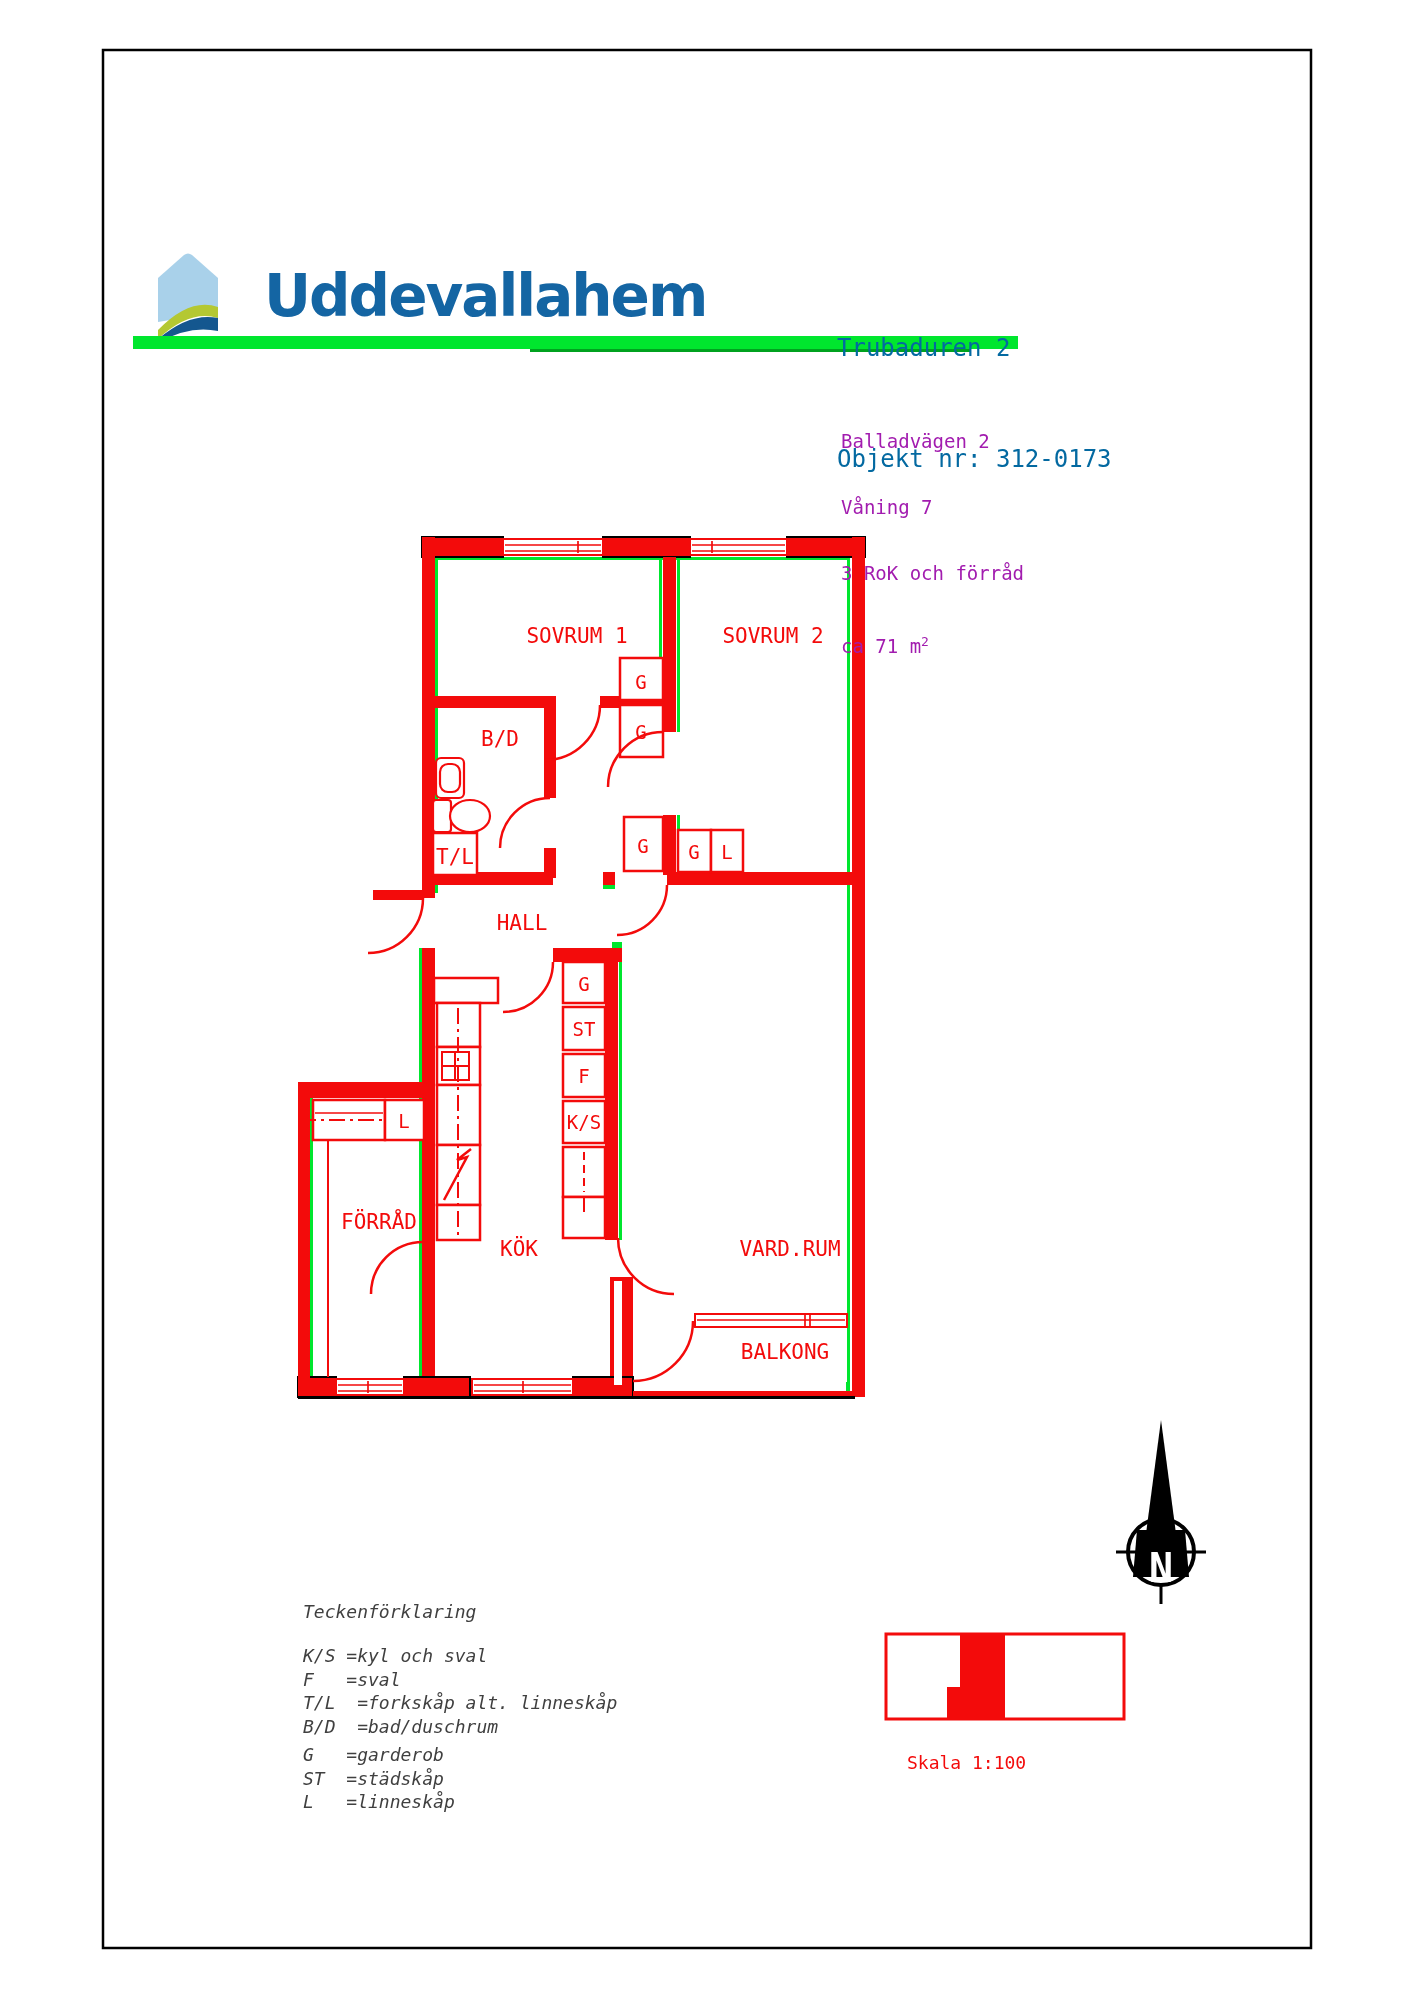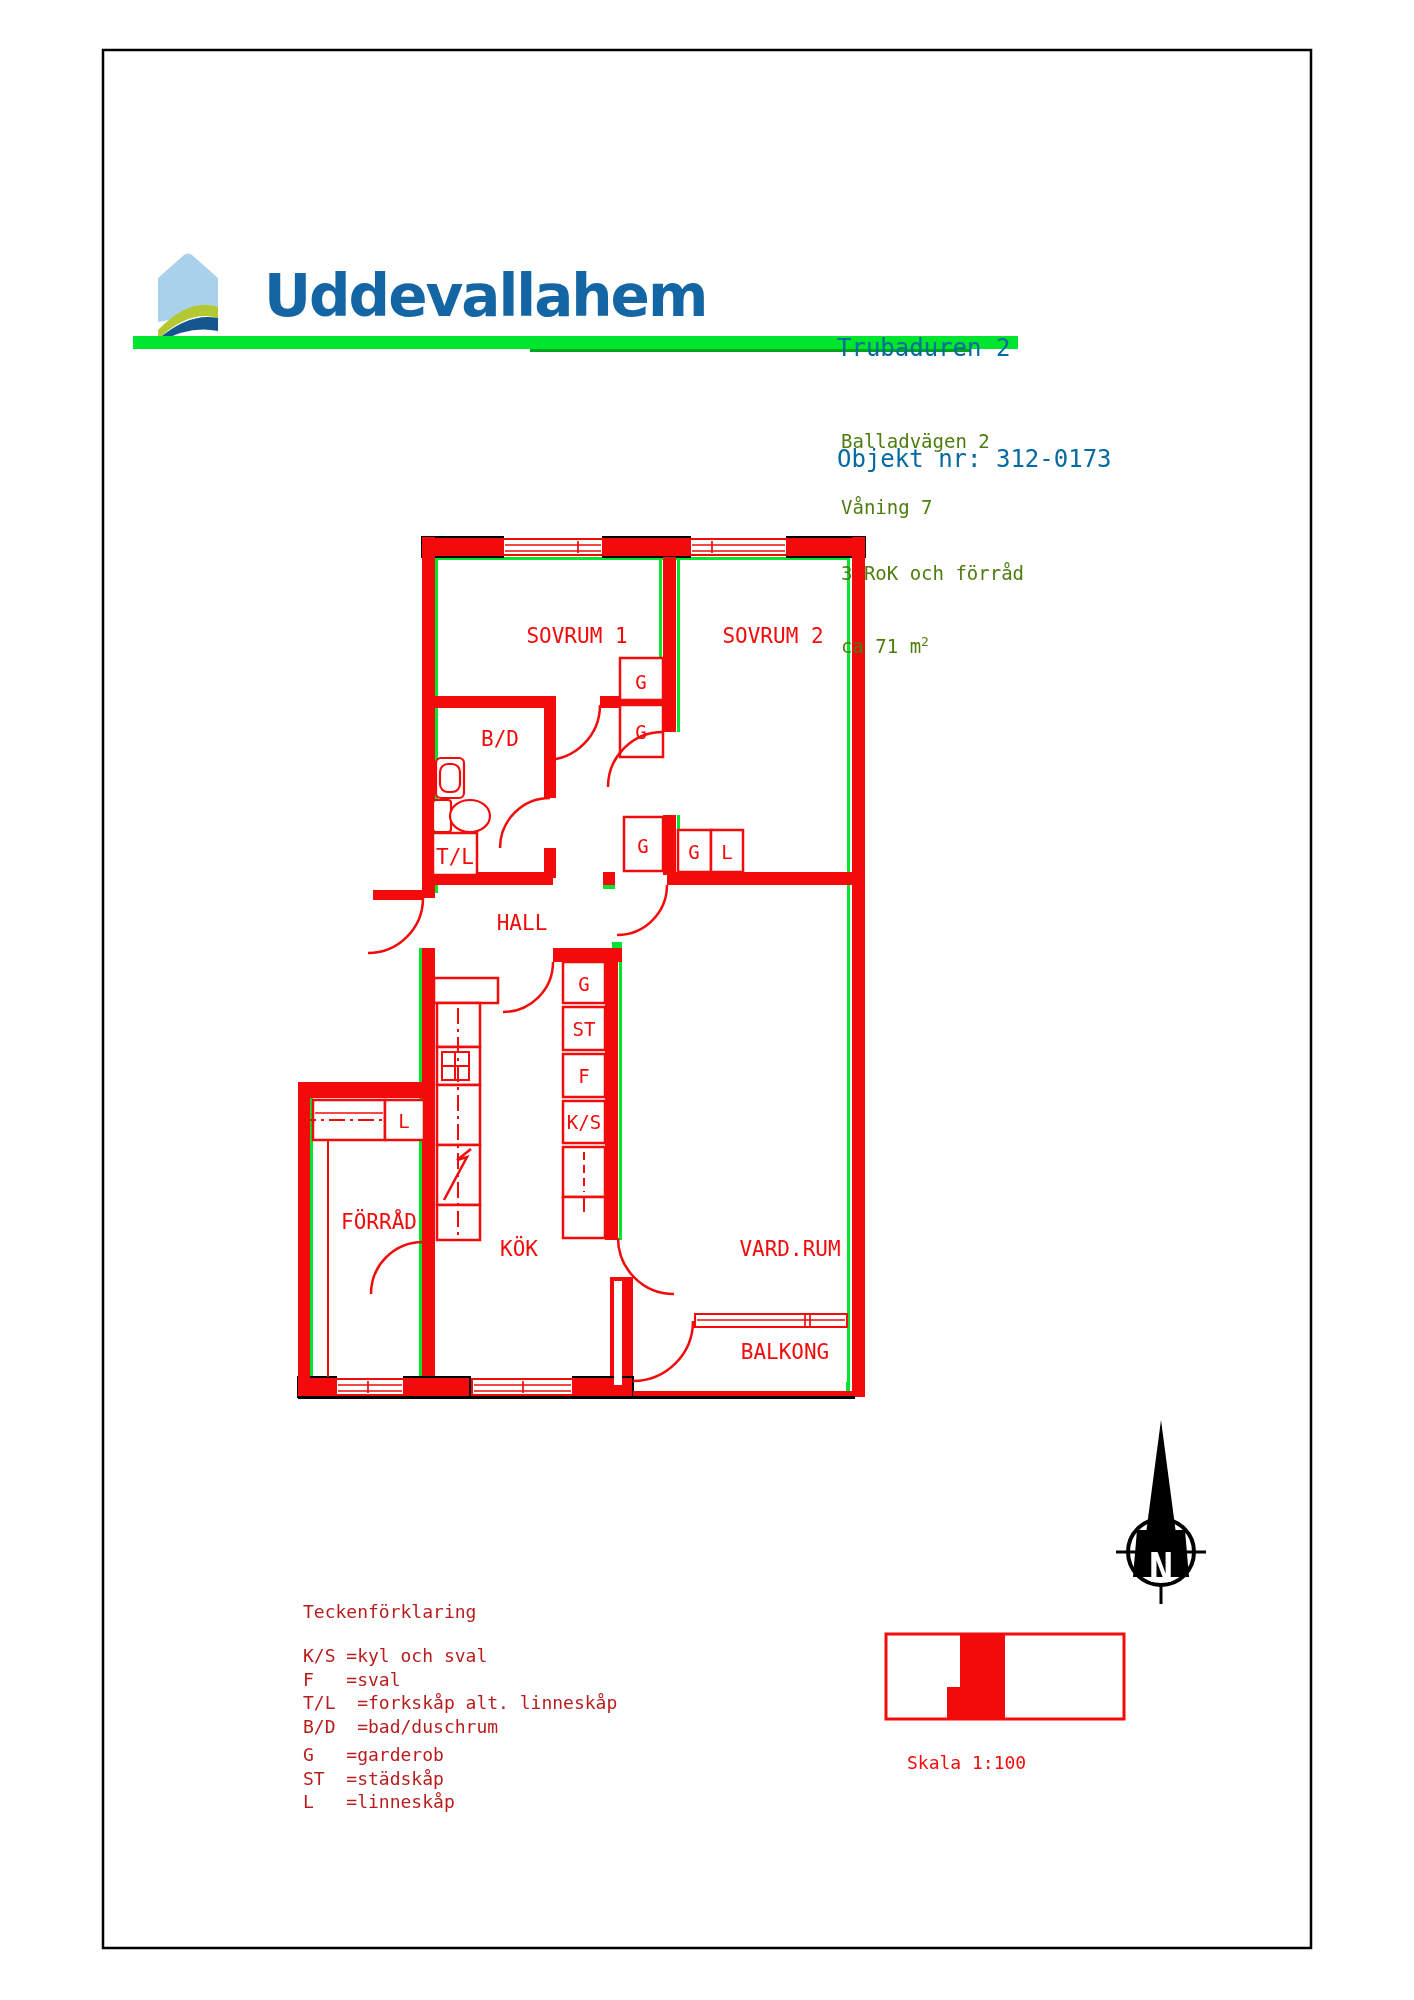--- a/index.html
+++ b/index.html
@@ -2,23 +2,23 @@
 <html><head>
 <meta charset="utf-8">
 <style>
   html,body{margin:0;padding:0;background:#fff;}
   .page{position:relative;width:1414px;height:2000px;background:#fff;overflow:hidden;
         font-family:"DejaVu Sans Mono", monospace;}
   .abs{position:absolute;}
   .brand-text{font-family:"DejaVu Sans", sans-serif;font-weight:bold;font-size:58px;
               color:#1465a3;letter-spacing:-2px;margin-left:36px;}
   .green-title{color:#0369a1;font-size:24px;line-height:37px;white-space:pre;}
-  .red-info{color:#4d7c0f;font-size:19px;line-height:22px;white-space:pre;}
+  .red-info{color:#a21caf;font-size:19px;line-height:22px;white-space:pre;}
   .red-info sup{font-size:13px;}
-  .legend{color:#b91c1c;font-size:18px;}
+  .legend{color:#404040;font-size:18px;font-style:italic;}
   .legend-title{margin-bottom:22px;}
   .legend-line{white-space:pre;line-height:23.5px;}
   .skala{color:#f30b0b;font-size:18px;margin-left:20px;}
   svg text{font-family:"DejaVu Sans Mono", monospace;}
   .lbl{fill:#f30b0b;font-size:21px;text-anchor:middle;}
   .sm{fill:#f30b0b;font-size:19px;text-anchor:middle;}
   .n-lbl{fill:#ffffff;font-size:40px;font-weight:bold;text-anchor:middle;}
 </style>
 </head>
 <body>

